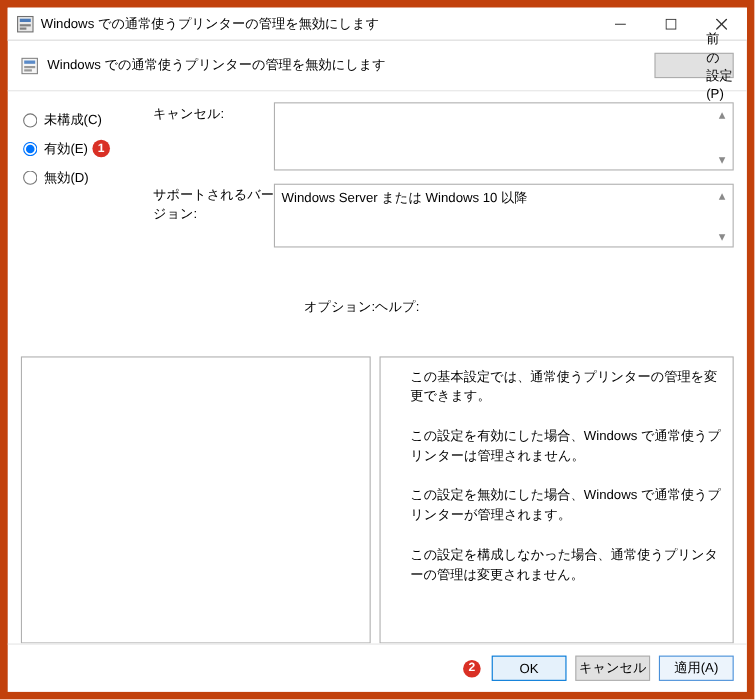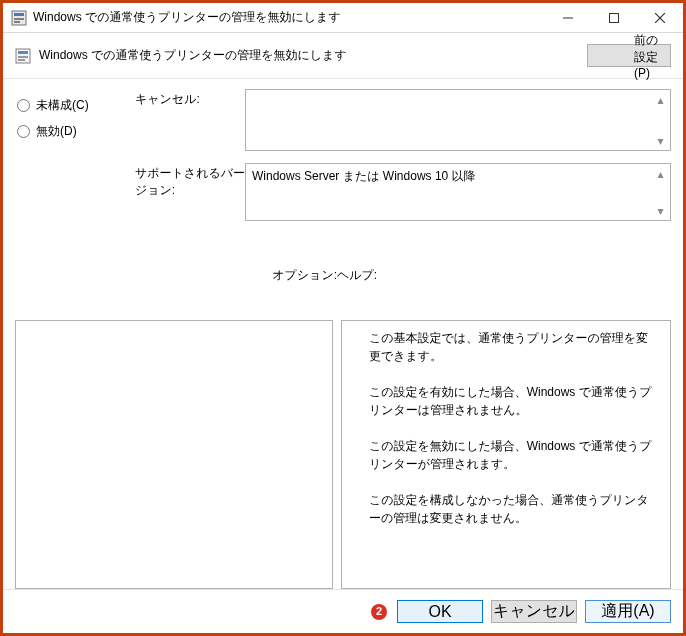--- a/index.html
+++ b/index.html
@@ -9,21 +9,21 @@
     font-size: 12px;
     background: #fff;
     color: #000;
     width: 686px;
     height: 636px;
     overflow: hidden;
   }
   .window {
     width: 686px;
     height: 636px;
-    border: 3px solid #c2410c;
+    border: 7px solid #c2410c;
     display: flex;
     flex-direction: column;
     background: #fff;
   }
   .titlebar {
     height: 30px;
     display: flex;
     align-items: center;
     background: #fff;
     border-bottom: 1px solid #d9d9d9;
@@ -56,21 +56,21 @@
   .header-bar .policy-icon {
     width: 16px; height: 16px;
     margin-right: 8px;
     display: inline-flex;
   }
   .header-bar .policy-title {
     flex: 1;
     font-size: 12px;
   }
   .nav-btn {
-    width: 84px; height: 23px;
+    width: 72px; height: 23px;
     border: 1px solid #adadad;
     background: #e1e1e1;
     font-size: 12px;
     margin-left: 22px;
     display: inline-flex; align-items: center; justify-content: center;
     cursor: default;
     padding-left: 46px;
   }
   .body-area {
     flex: 1;
@@ -155,24 +155,24 @@
   .button-row {
     height: 44px;
     display: flex;
     align-items: center;
     justify-content: flex-end;
     padding: 0 12px;
     gap: 8px;
     border-top: 1px solid #e5e5e5;
   }
   .dlg-btn {
-    width: 86px; height: 23px;
+    width: 68px; height: 23px;
     border: 1px solid #adadad;
     background: #e1e1e1;
-    font-size: 16px;
+    font-size: 12px;
     display: inline-flex; align-items: center; justify-content: center;
     cursor: default;
   }
   .dlg-btn.primary {
     border: 1px solid #0078d7;
     background: #e5f1fb;
   }
   .dlg-btn.accent {
     border: 1px solid #4a90d9;
     background: #ecf4fc;
@@ -242,20 +242,25 @@
 
   <div class="body-area">
 
     <div class="top-config">
       <div class="radio-col">
         <label class="radio-row">
           <input type="radio" name="state" style="">
           <span>未構成(C)</span>
         </label>
         <label class="radio-row">
+          <input type="radio" name="state" checked="" style="">
+          <span>有効(E)</span>
+          <span class="badge inline">1</span>
+        </label>
+        <label class="radio-row">
           <input type="radio" name="state" style="">
           <span>無効(D)</span>
         </label>
       </div>
 
       <div class="fields-col">
         <div class="field-label">キャンセル:</div>
         <div class="sunken comment-box">
           <span></span>
           <span class="scroll-arrow top">▴</span>

